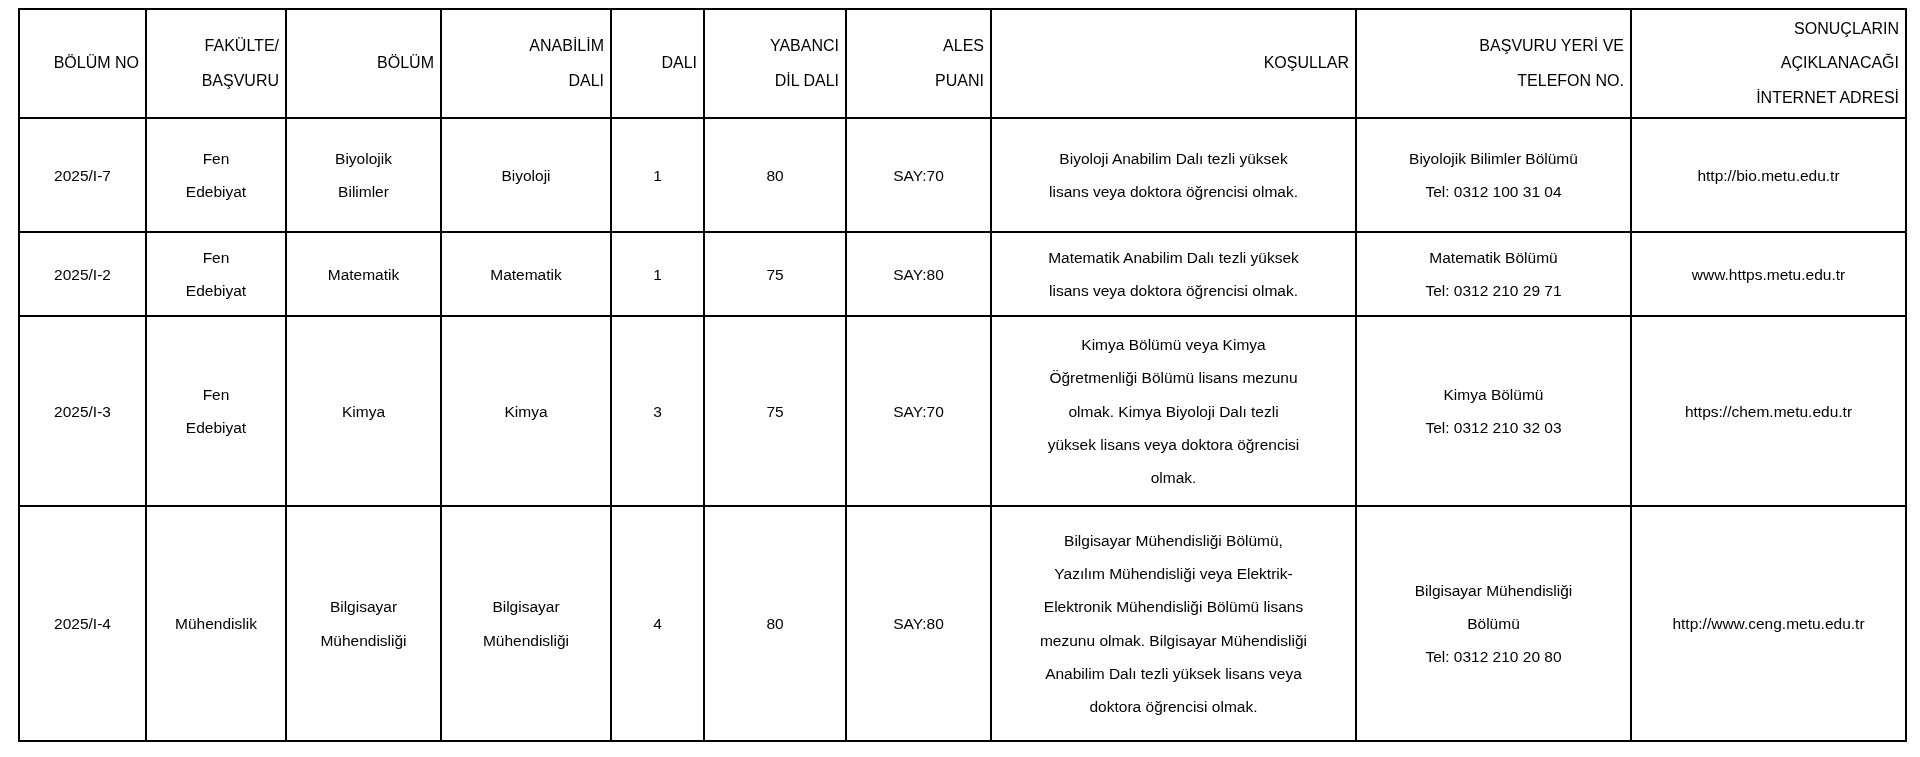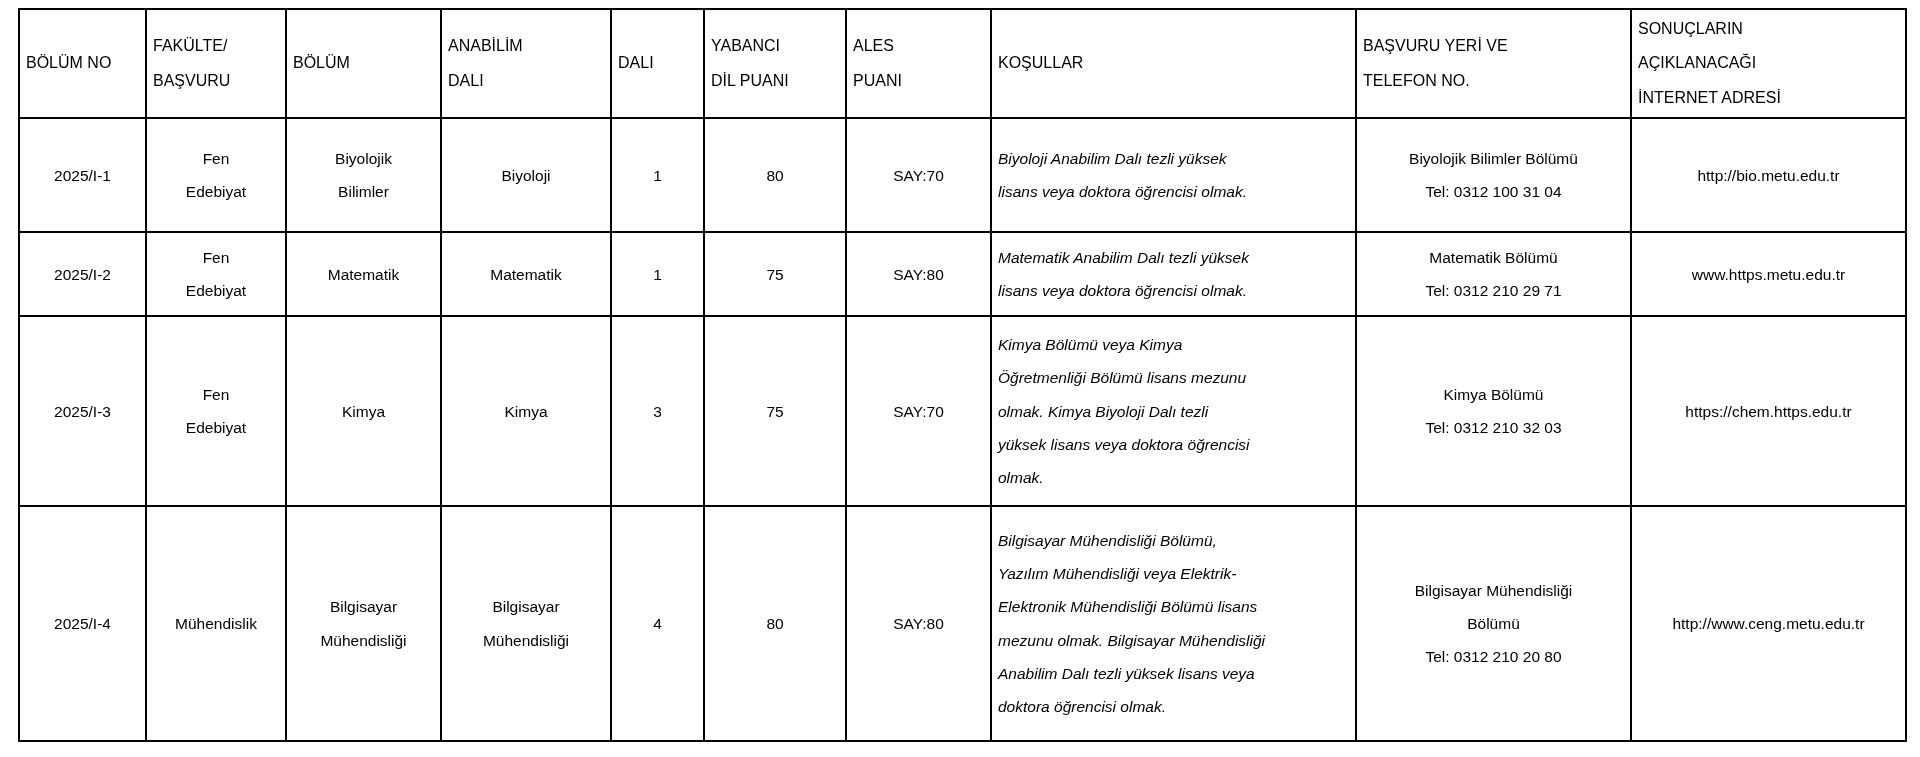--- a/index.html
+++ b/index.html
@@ -31,24 +31,24 @@
     vertical-align: middle;
     white-space: pre-line;
     font-size: 15.5px;
     font-weight: normal;
     line-height: 2.15;
     padding: 2px 6px;
     overflow: hidden;
   }
   table.announcement th {
     font-size: 16px;
-    text-align: left;
+    text-align: right;
   }
   td.c { text-align: center; margin-top: 34px; }
-  td.l { text-align: left; padding-left: 11px; padding-right: 8px; font-style: italic; }
+  td.l { text-align: center; padding-left: 11px; padding-right: 8px; }
   tr.hdr    { height: 95px; }
   tr.row-1  { height: 114px; }
   tr.row-2  { height: 84px; }
   tr.row-3  { height: 190px; }
   tr.row-4  { height: 235px; }
 </style>
 </head>
 <body>
 
 <div class="page">
@@ -68,34 +68,34 @@
     <thead>
       <tr class="hdr">
         <th>BÖLÜM NO</th>
         <th>FAKÜLTE/
 BAŞVURU</th>
         <th>BÖLÜM</th>
         <th>ANABİLİM
 DALI</th>
         <th>DALI</th>
         <th>YABANCI
-DİL PUANI</th>
+DİL DALI</th>
         <th>ALES
 PUANI</th>
         <th>KOŞULLAR</th>
         <th>BAŞVURU YERİ VE
 TELEFON NO.</th>
         <th>SONUÇLARIN
 AÇIKLANACAĞI
 İNTERNET ADRESİ</th>
       </tr>
     </thead>
     <tbody>
       <tr class="row-1">
-        <td class="c">2025/I-1</td>
+        <td class="c">2025/I-7</td>
         <td class="c">Fen
 Edebiyat</td>
         <td class="c">Biyolojik
 Bilimler</td>
         <td class="c">Biyoloji</td>
         <td class="c">1</td>
         <td class="c">80</td>
         <td class="c">SAY:70</td>
         <td class="l">Biyoloji Anabilim Dalı tezli yüksek
 lisans veya doktora öğrencisi olmak.</td>
@@ -127,21 +127,21 @@
         <td class="c">3</td>
         <td class="c">75</td>
         <td class="c">SAY:70</td>
         <td class="l">Kimya Bölümü veya Kimya
 Öğretmenliği Bölümü lisans mezunu
 olmak. Kimya Biyoloji Dalı tezli
 yüksek lisans veya doktora öğrencisi
 olmak.</td>
         <td class="c">Kimya Bölümü
 Tel: 0312 210 32 03</td>
-        <td class="c">https://chem.https.edu.tr</td>
+        <td class="c">https://chem.metu.edu.tr</td>
       </tr>
       <tr class="row-4">
         <td class="c">2025/I-4</td>
         <td class="c">Mühendislik</td>
         <td class="c">Bilgisayar
 Mühendisliği</td>
         <td class="c">Bilgisayar
 Mühendisliği</td>
         <td class="c">4</td>
         <td class="c">80</td>

